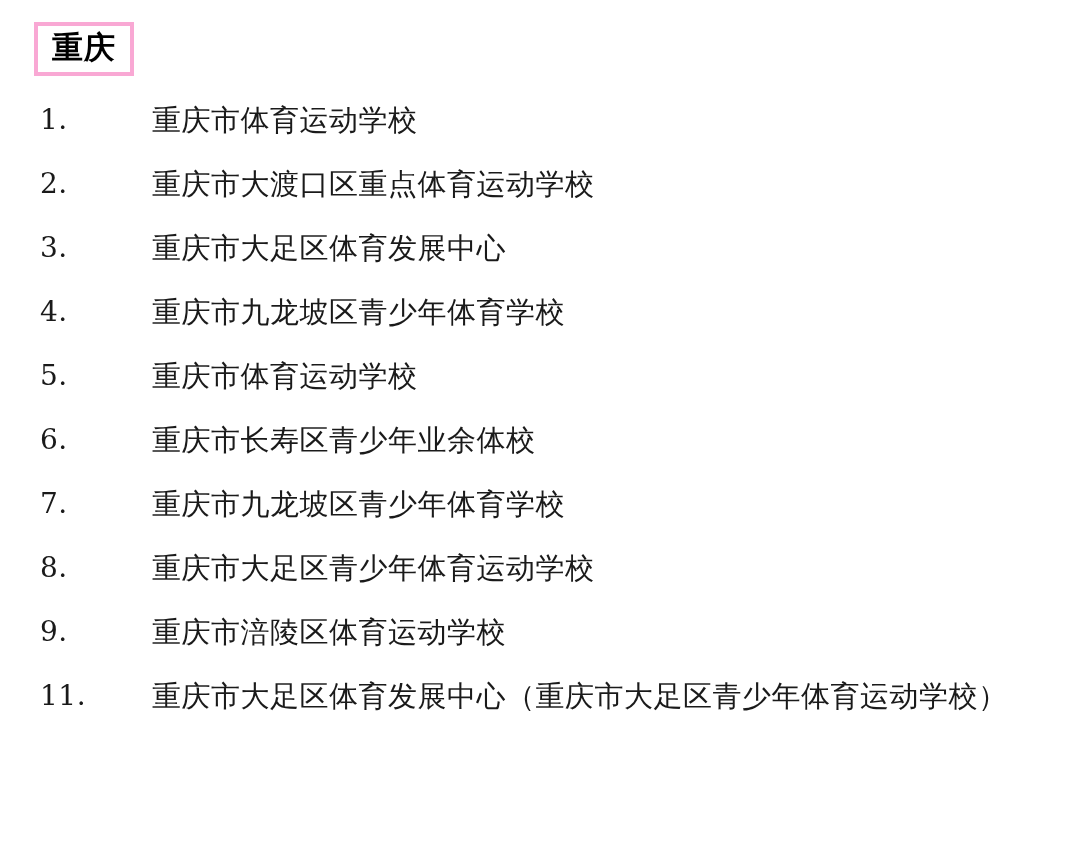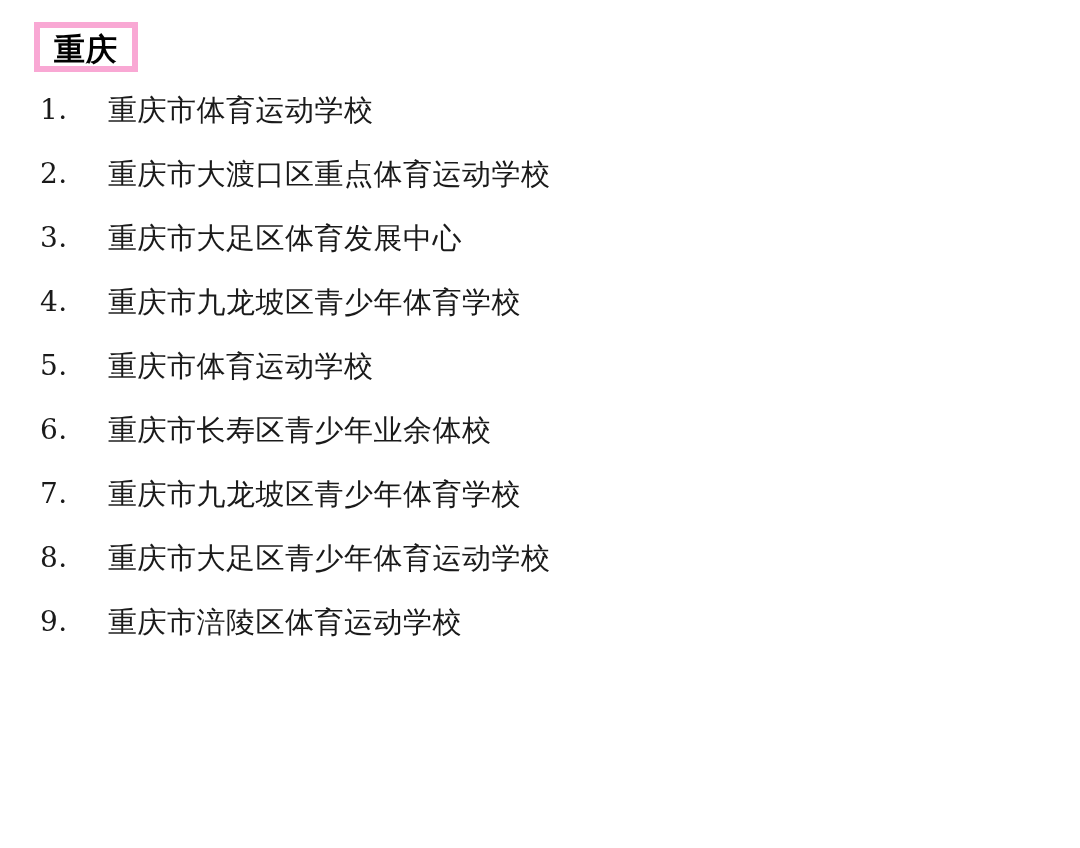--- a/index.html
+++ b/index.html
@@ -16,24 +16,24 @@
   }
   .page {
     position: relative;
     width: 1080px;
     height: 848px;
     box-sizing: border-box;
     padding: 22px 30px 0 30px;
   }
   .heading-box {
     display: inline-block;
-    border: 6px solid #f9a8d4;
-    padding: 4px 14px 0 14px;
+    border: 4px solid #f9a8d4;
+    padding: 4px 14px 8px 14px;
     margin-left: 4px;
-    margin-bottom: 6px;
+    margin-bottom: 12px;
   }
   .heading-text {
     font-family: "DejaVu Sans", "Liberation Sans", sans-serif;
     font-size: 31px;
     font-weight: bold;
     line-height: 1.1;
     color: #000000;
     letter-spacing: 1px;
   }
   ol.school-list {
@@ -55,20 +55,21 @@
     text-align: left;
     padding-left: 10px;
     box-sizing: border-box;
     font-family: "DejaVu Serif", "Liberation Serif", serif;
     font-size: 28px;
   }
   .item-text {
     flex: 1 1 auto;
     font-family: "DejaVu Serif", "Liberation Serif", serif;
     max-width: 975px;
+    margin-left: 44px;
   }
   .item-text.wrap {
     line-height: 64px;
   }
 </style>
 </head>
 <body>
 
 <div class="page">
 
@@ -106,15 +107,19 @@
       <span class="item-text">重庆市九龙坡区青少年体育学校</span>
     </li>
     <li>
       <span class="item-num">8.</span>
       <span class="item-text">重庆市大足区青少年体育运动学校</span>
     </li>
     <li>
       <span class="item-num">9.</span>
       <span class="item-text">重庆市涪陵区体育运动学校</span>
     </li>
+    <li>
+      <span class="item-num">11.</span>
+      <span class="item-text wrap">重庆市大足区体育发展中心（重庆市大足区青少年体育运动学校）</span>
+    </li>
   </ol>
 
 </div>
 
 </body></html>

